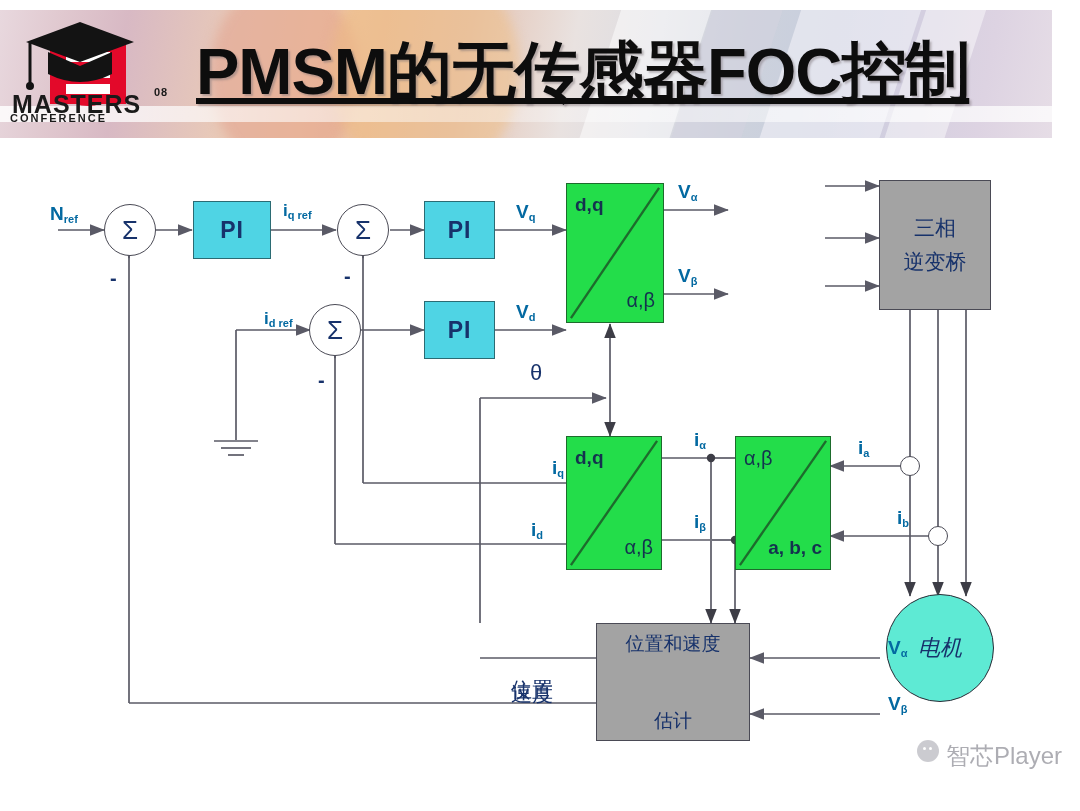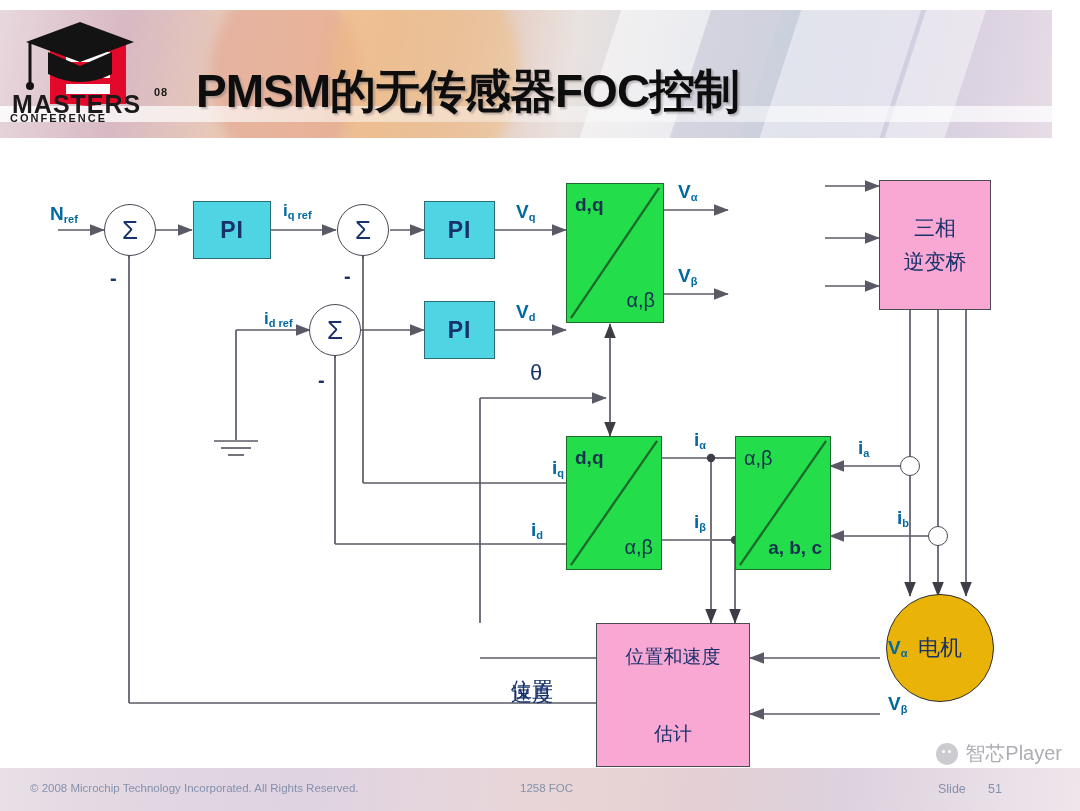--- a/index.html
+++ b/index.html
@@ -56,30 +56,31 @@
     position: absolute;
     font-weight: 800;
     color: #1a1a1a;
     letter-spacing: 1px;
     font-family: "Liberation Sans", "DejaVu Sans", sans-serif;
   }
 
   
   #title {
     position: absolute;
-    left: 196px; top: 41px;
+    left: 196px; top: 22px;
     width: 840px; height: 82px;
-    font-size: 46px;
+    font-size: 65px;
     font-weight: 800;
     color: #0d0d0d;
     line-height: 80px;
     white-space: nowrap;
     letter-spacing: -1px;
     text-shadow: 2px 2px 2px rgba(120,110,115,0.45);
     font-family: "Liberation Sans", "DejaVu Sans", sans-serif;
+    text-decoration: underline;
   }
 
   
   #diagram {
     position: absolute;
     left: 0; top: 128px;
     width: 1080px; height: 640px;
     background: transparent;
   }
   #wires { position: absolute; left: 0; top: 0; width: 1080px; height: 640px; }
@@ -106,21 +107,21 @@
   }
   .blk-yellow {
     background: #ffe400;
     border-color: #6b6200;
     color: #111;
     font-size: 25px;
     font-weight: 800;
     letter-spacing: 1px;
   }
   .blk-white {
-    background: #f9a8d4;
+    background: #a3a3a3;
     border-color: #4a4a55;
     color: #17326b;
     flex-direction: column;
     font-weight: 400;
   }
 
   .xfm-label {
     position: absolute;
     font-weight: 800;
     color: #14324f;
@@ -148,24 +149,25 @@
     position: absolute;
     border: 1.6px solid #4a4a55;
     border-radius: 50%;
     background: #ffffff;
   }
 
   .motor {
     position: absolute;
     border: 1.8px solid #2b2b36;
     border-radius: 50%;
-    background: #eab308;
+    background: #5eead4;
     display: flex; align-items: center; justify-content: center;
     color: #17326b;
     font-size: 22px;
+    font-style: italic;
   }
 
   .lbl {
     position: absolute;
     color: #0369a1;
     font-weight: 800;
     font-size: 17px;
     white-space: nowrap;
     line-height: 1;
   }
@@ -211,23 +213,23 @@
   .foot-txt {
     position: absolute;
     color: #7b8ba8;
     font-size: 11.5px;
     white-space: nowrap;
     opacity: .92;
   }
   #wm {
     position: absolute;
     right: 18px; top: 740px;
-    display: flex; align-items: center; gap: 7px;
+    display: flex; align-items: flex-start; gap: 7px;
     color: #8e8e96;
-    font-size: 20px;
+    font-size: 24px;
     opacity: .72;
   }
   #wm-icon {
     width: 22px; height: 22px; border-radius: 50%;
     background: #b8b8bf;
     position: relative;
     flex: 0 0 auto;
   }
   #wm-icon::before, #wm-icon::after {
     content: ""; position: absolute;
@@ -412,21 +414,21 @@
     </div>
 
     <div class="blk blk-green" style="left:735px; top:308px; width:96px; height:134px;">
       <svg class="xfm-diag" viewBox="0 0 96 134" preserveAspectRatio="none">
         <line x1="4" y1="130" x2="92" y2="4" stroke="#1d6b2c" stroke-width="2.4"></line>
       </svg>
       <span class="xfm-label greek" style="left:8px; top:10px;">α,β</span>
       <span class="xfm-label" style="right:8px; bottom:10px;">a, b, c</span>
     </div>
 
-    <div class="blk blk-white" style="left:596px; top:495px; width:154px; height:144px; font-size:19px; line-height:29px;gap:48px;">
+    <div class="blk blk-white" style="left:596px; top:495px; width:154px; height:118px; font-size:19px; line-height:29px;gap:48px;">
       <span>位置和速度</span>
       <span>估计</span>
     </div>
 
     <div class="motor" style="left:886px; top:466px; width:108px; height:108px;">
       <span>电机</span>
     </div>
 
     <div class="sensor" style="left:900px; top:328px; width:20px; height:20px;"></div>
     <div class="sensor" style="left:928px; top:398px; width:20px; height:20px;"></div>
@@ -485,20 +487,14 @@
     <div class="minus" style="left:110px; top:140px;">-</div>
     <div class="minus" style="left:344px; top:138px;">-</div>
     <div class="minus" style="left:318px; top:242px;">-</div>
   </div>
 
   <div id="wm">
     <span id="wm-icon"></span>
     <span>智芯Player</span>
   </div>
 
-  <div id="footer">
-    <span class="foot-txt" style="left:30px; top:14px;">© 2008 Microchip Technology Incorporated.  All Rights Reserved.</span>
-    <span class="foot-txt" style="left:520px; top:14px;">1258 FOC</span>
-    <span class="foot-txt" style="left:938px; top:14px; font-size:12.5px;">Slide</span>
-    <span class="foot-txt" style="left:988px; top:14px; font-size:12.5px;">51</span>
-  </div>
 
 </div>
 
 </body></html>

